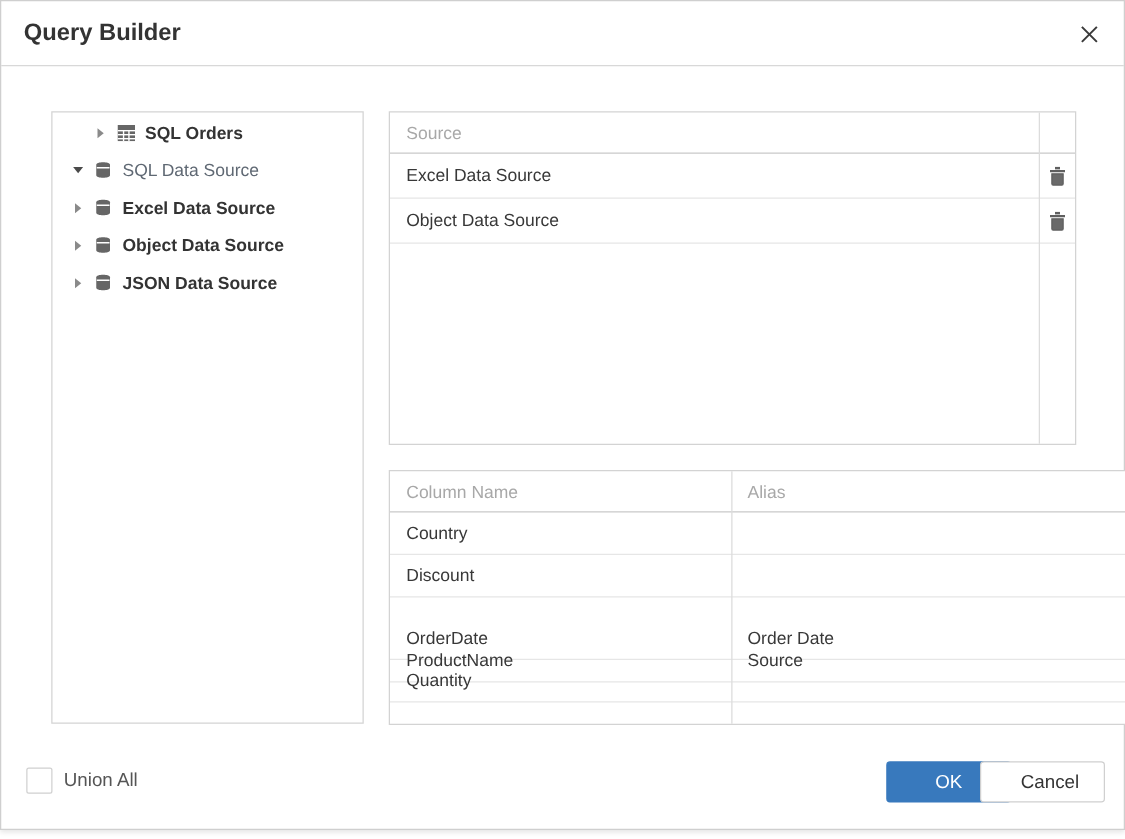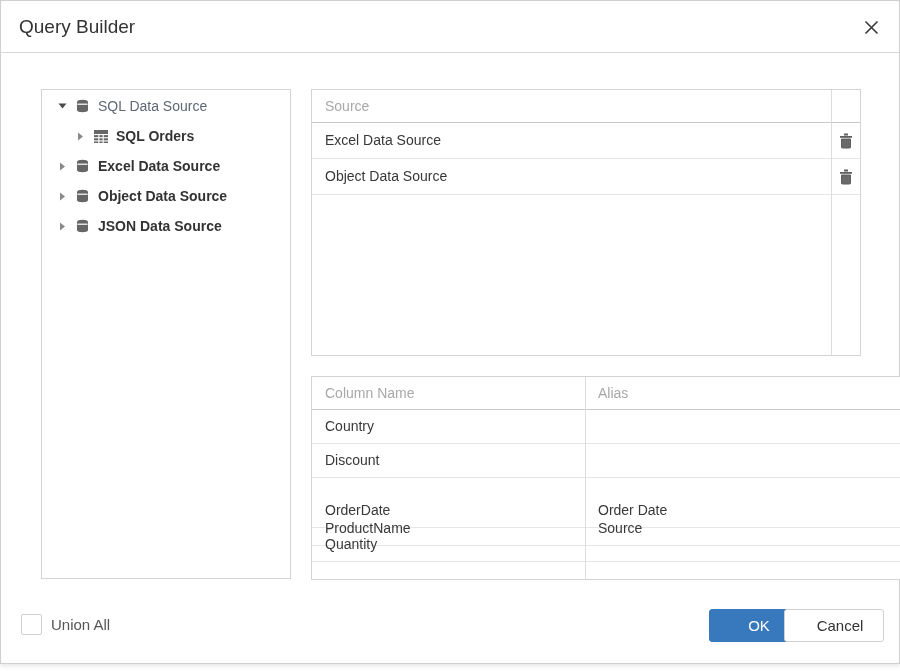--- a/index.html
+++ b/index.html
@@ -4,21 +4,21 @@
 <style>
   * { margin:0; padding:0; box-sizing:border-box; }
   html,body { background:#fff; }
   body { font-family:"Liberation Sans","DejaVu Sans",sans-serif; }
   .stage { position:relative; width:900px; height:671px; background:#fff; overflow:hidden; }
   .dialog { position:absolute; left:0; top:0; width:900px; height:664px; background:#fff;
             border:1px solid #cfcfcf; box-shadow:0 2px 4px rgba(0,0,0,0.10); }
 
   
   .titlebar { position:absolute; left:0; top:0; right:0; height:52px; border-bottom:1px solid #d8d8d8; }
-  .title { position:absolute; left:18px; top:0; line-height:52px; font-size:19px; color:#333; }
+  .title { position:absolute; left:18px; top:0; line-height:52px; font-size:19px; color:#333;font-weight:bold; }
   .close-btn { position:absolute; right:16px; top:14px; width:24px; height:24px; background:none; border:none;
                cursor:pointer; display:flex; align-items:center; justify-content:center; }
 
   
   .tree-panel { position:absolute; left:40px; top:88px; width:250px; height:490px;
                 border:1px solid #d3d3d3; background:#fff; padding-top:1px; }
   .tree-item { position:relative; height:30px; display:flex; align-items:center; cursor:pointer; }
   .tree-item.lvl0 { padding-left:15px; }
   .tree-item.lvl1 { padding-left:33px; }
   .arrow { width:10px; display:flex; align-items:center; justify-content:center; margin-right:8px; flex:0 0 10px; }
@@ -70,35 +70,20 @@
       <span class="title">Query Builder</span>
       <button class="close-btn">
         <svg width="15" height="15" viewBox="0 0 15 15">
           <path d="M1.5 1.5 L13.5 13.5 M13.5 1.5 L1.5 13.5" stroke="#3a3a3a" stroke-width="1.6" fill="none"></path>
         </svg>
       </button>
     </div>
 
     <div class="tree-panel">
 
-      <div class="tree-item lvl0">
-        <span class="arrow">
-          <svg width="9" height="8" viewBox="0 0 9 8">
-              <path d="M0.5 1.5 L8.5 1.5 L4.5 6.5 Z" fill="#4a4a4a"></path>
-            </svg>
-        </span>
-        <span class="ticon">
-          <svg width="13" height="14" viewBox="0 0 13 14">
-            <path fill="#666" d="M1 2.8 C1 1.5 3.4 0.8 6.5 0.8 C9.6 0.8 12 1.5 12 2.8 L12 11.2 C12 12.5 9.6 13.2 6.5 13.2 C3.4 13.2 1 12.5 1 11.2 Z"></path>
-            <rect x="1.4" y="4.6" width="10.2" height="1.2" fill="#fff"></rect>
-          </svg>
-        </span>
-        <span class="tlabel dim">SQL Data Source</span>
-      </div>
-
       <div class="tree-item lvl1">
         <span class="arrow">
           <svg width="7" height="9" viewBox="0 0 7 9">
               <path d="M1 0.5 L6 4.5 L1 8.5 Z" fill="#8a8a8a"></path>
             </svg>
         </span>
         <span class="ticon">
           <svg width="14" height="13" viewBox="0 0 14 13">
             <rect width="14" height="13" fill="#666"></rect>
             <rect x="0" y="4" width="14" height="1.1" fill="#fff"></rect>
@@ -106,20 +91,35 @@
             <rect x="0" y="10.4" width="14" height="1.1" fill="#fff"></rect>
             <rect x="4.3" y="4" width="1.1" height="9" fill="#fff"></rect>
             <rect x="8.6" y="4" width="1.1" height="9" fill="#fff"></rect>
           </svg>
         </span>
         <span class="tlabel">SQL Orders</span>
       </div>
 
       <div class="tree-item lvl0">
         <span class="arrow">
+          <svg width="9" height="8" viewBox="0 0 9 8">
+              <path d="M0.5 1.5 L8.5 1.5 L4.5 6.5 Z" fill="#4a4a4a"></path>
+            </svg>
+        </span>
+        <span class="ticon">
+          <svg width="13" height="14" viewBox="0 0 13 14">
+            <path fill="#666" d="M1 2.8 C1 1.5 3.4 0.8 6.5 0.8 C9.6 0.8 12 1.5 12 2.8 L12 11.2 C12 12.5 9.6 13.2 6.5 13.2 C3.4 13.2 1 12.5 1 11.2 Z"></path>
+            <rect x="1.4" y="4.6" width="10.2" height="1.2" fill="#fff"></rect>
+          </svg>
+        </span>
+        <span class="tlabel dim">SQL Data Source</span>
+      </div>
+
+      <div class="tree-item lvl0">
+        <span class="arrow">
           <svg width="7" height="9" viewBox="0 0 7 9">
               <path d="M1 0.5 L6 4.5 L1 8.5 Z" fill="#8a8a8a"></path>
             </svg>
         </span>
         <span class="ticon">
           <svg width="13" height="14" viewBox="0 0 13 14">
             <path fill="#666" d="M1 2.8 C1 1.5 3.4 0.8 6.5 0.8 C9.6 0.8 12 1.5 12 2.8 L12 11.2 C12 12.5 9.6 13.2 6.5 13.2 C3.4 13.2 1 12.5 1 11.2 Z"></path>
             <rect x="1.4" y="4.6" width="10.2" height="1.2" fill="#fff"></rect>
           </svg>
         </span>

